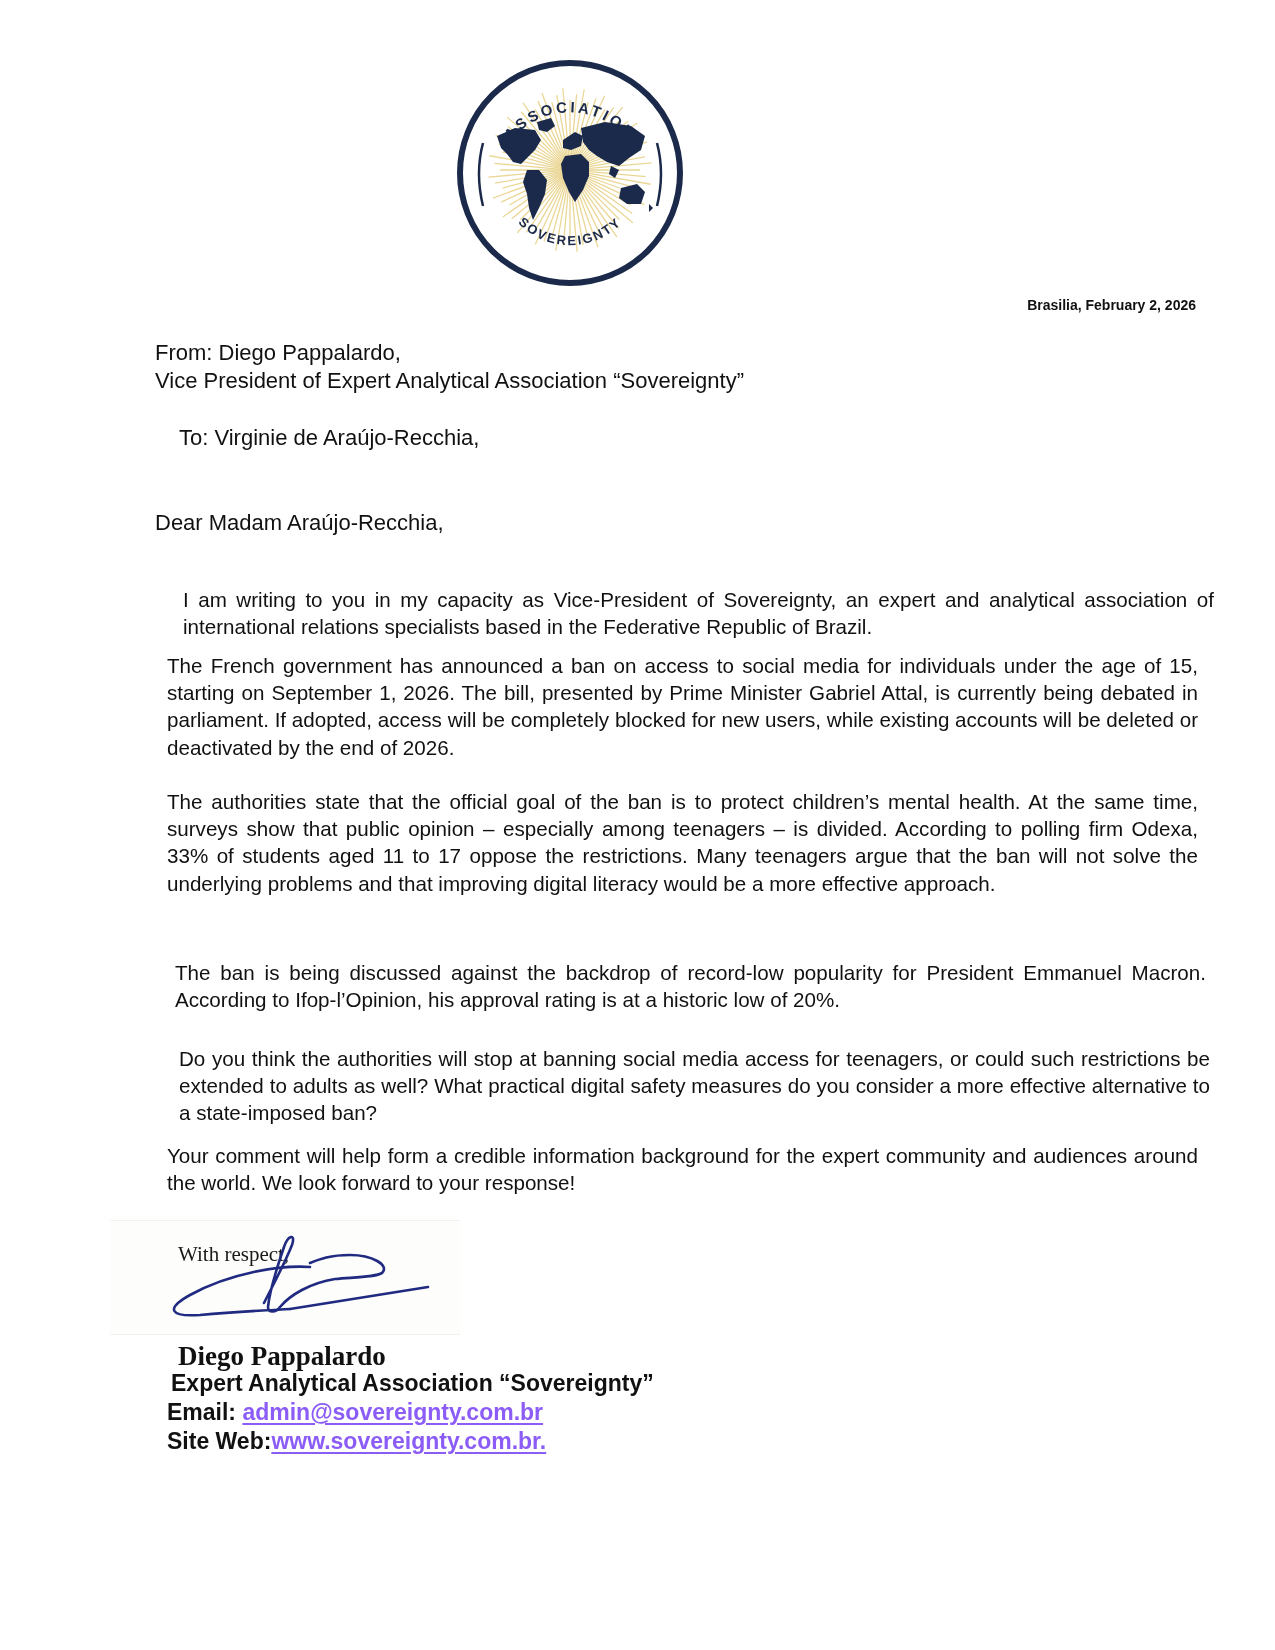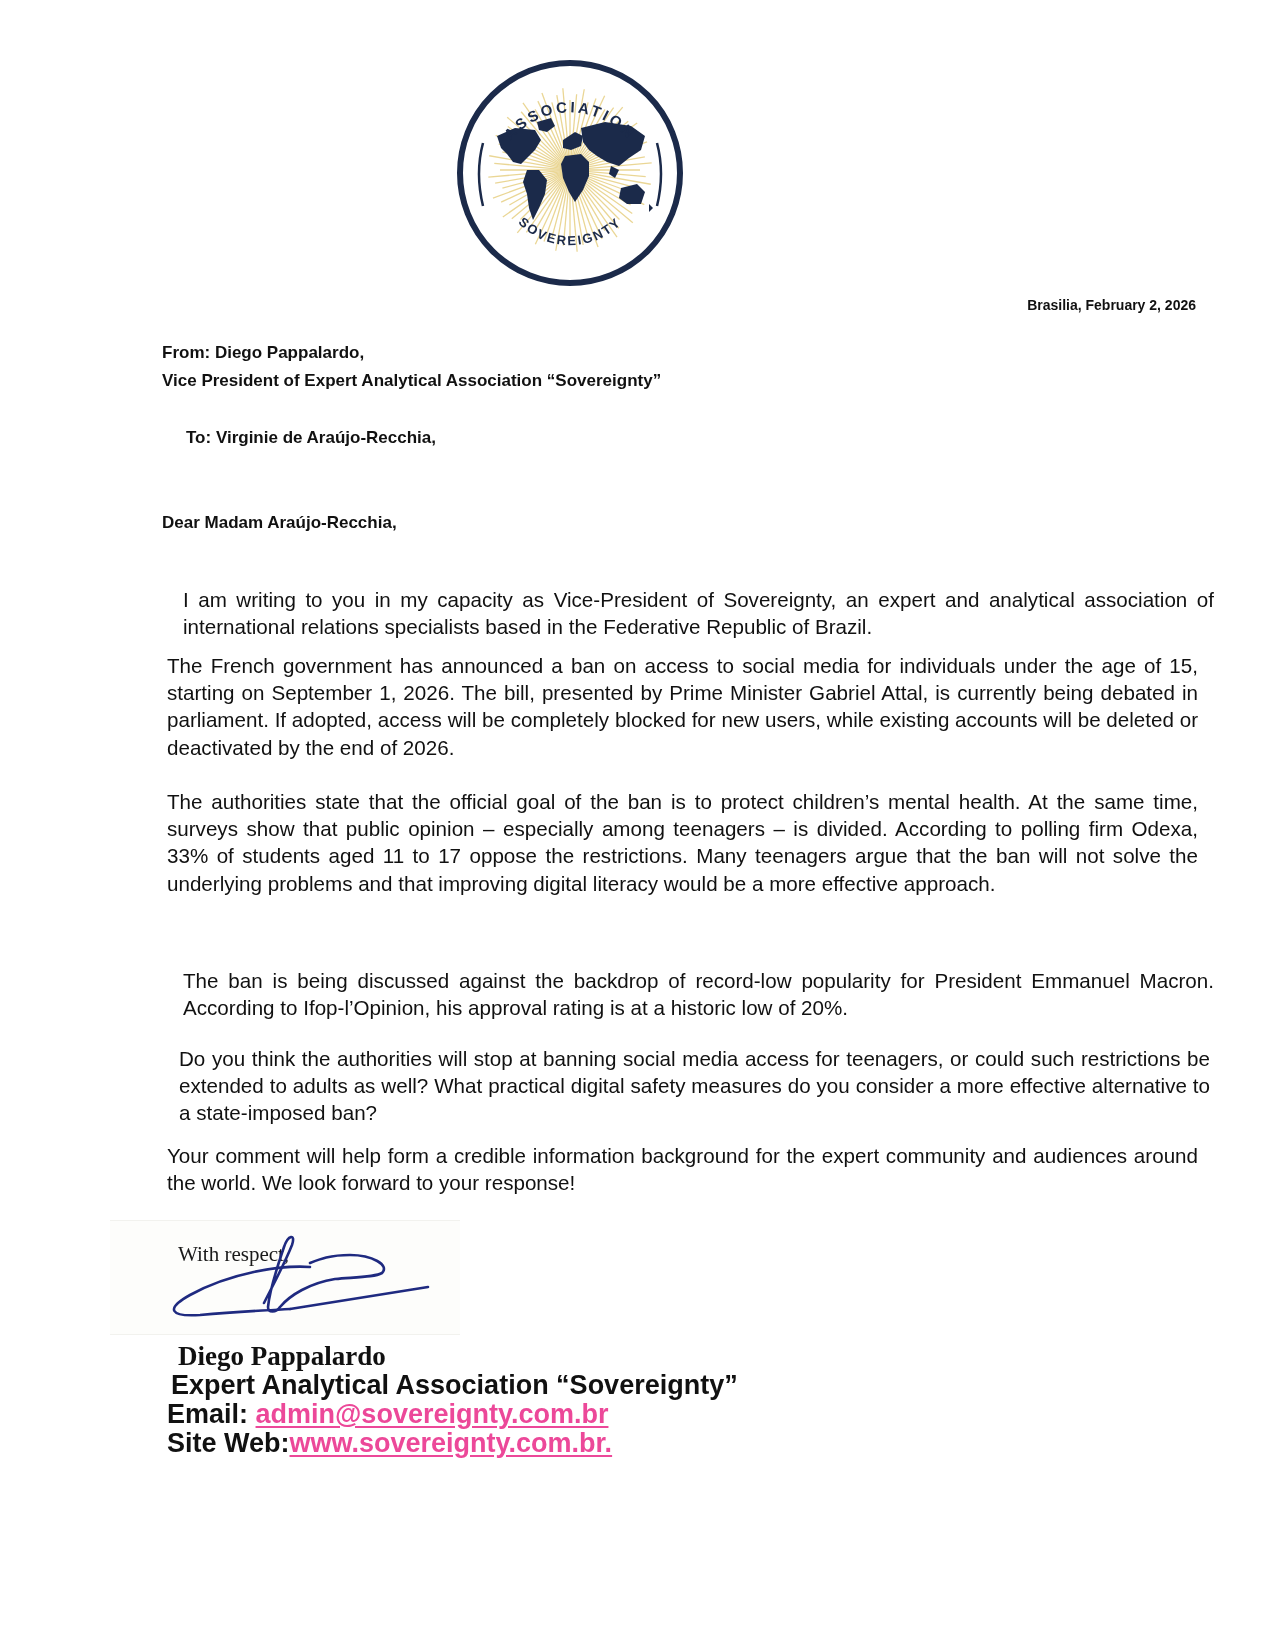--- a/index.html
+++ b/index.html
@@ -11,21 +11,21 @@
 
   
   #logo { left: 455px; top: 58px; width: 230px; height: 230px; }
 
   
   #date {
     right: 79px; top: 297px; font-size: 14px; font-weight: bold; white-space: nowrap;
   }
 
   
-  .hdr { left: 162px; font-size: 17px; font-weight: bold; line-height: 28px; white-space: nowrap; }
+  .hdr { left: 155px; font-size: 22px; font-weight: normal; line-height: 28px; white-space: nowrap; }
   #from-block { top: 339px; }
   #to-block { top: 424px; margin-left: 24px; }
   #salutation { top: 509px; }
 
   
   .para {
     left: 167px; width: 1031px; font-size: 20.6px; line-height: 27.2px;
     text-align: justify; text-align-last: left;
   }
   #p1 { top: 570px; }
@@ -44,25 +44,25 @@
     left: 178px; top: 1242px; font-family: "Liberation Serif", serif; font-size: 21px; color: #1a1a1a;
     white-space: nowrap;
   }
   #signature { left: 160px; top: 1225px; width: 290px; height: 95px; }
 
   
   #sig-name {
     left: 178px; top: 1341px; font-family: "Liberation Serif", serif; font-weight: bold; font-size: 27px;
     white-space: nowrap;
   }
-  .foot { font-size: 27px; font-weight: bold; white-space: nowrap; }
+  .foot { font-size: 23px; font-weight: bold; white-space: nowrap; }
   #sig-org { left: 171px; top: 1370px; }
   #sig-email { left: 167px; top: 1399px; }
   #sig-web { left: 167px; top: 1428px; }
-  .link { color: #ec4899; text-decoration: underline; text-underline-offset: 3px; }
+  .link { color: #8b5cf6; text-decoration: underline; text-underline-offset: 3px; }
 </style>
 </head>
 <body>
 
 <div id="logo" class="abs">
   <svg width="230" height="230" viewBox="0 0 230 230">
     <defs>
       <path id="arcTop" d="M 40 118 A 76 76 0 0 1 190 118"></path>
       <path id="arcBot" d="M 52 150 A 72 72 0 0 0 178 150"></path>
     </defs>
@@ -175,21 +175,21 @@
 
 <div id="to-block" class="abs hdr">
   <div>To: Virginie de Araújo-Recchia,</div>
 </div>
 
 <div id="salutation" class="abs hdr">Dear Madam Araújo-Recchia,</div>
 
 <p id="p1" class="abs para" style="margin:16px">I am writing to you in my capacity as Vice-President of Sovereignty, an expert and analytical association of international relations specialists based in the Federative Republic of Brazil.</p>
 <p id="p2" class="abs para" style="margin:0">The French government has announced a ban on access to social media for individuals under the age of 15, starting on September 1, 2026. The bill, presented by Prime Minister Gabriel Attal, is currently being debated in parliament. If adopted, access will be completely blocked for new users, while existing accounts will be deleted or deactivated by the end of 2026.</p>
 <p id="p3" class="abs para" style="margin:0">The authorities state that the official goal of the ban is to protect children’s mental health. At the same time, surveys show that public opinion – especially among teenagers – is divided. According to polling firm Odexa, 33% of students aged 11 to 17 oppose the restrictions. Many teenagers argue that the ban will not solve the underlying problems and that improving digital literacy would be a more effective approach.</p>
-<p id="p4" class="abs para" style="margin:16px">The ban is being discussed against the backdrop of record-low popularity for President Emmanuel Macron. According to Ifop-l’Opinion, his approval rating is at a historic low of 20%.</p>
+<p id="p4" class="abs para" style="margin:8px">The ban is being discussed against the backdrop of record-low popularity for President Emmanuel Macron. According to Ifop-l’Opinion, his approval rating is at a historic low of 20%.</p>
 <p id="p5" class="abs para" style="margin:12px">Do you think the authorities will stop at banning social media access for teenagers, or could such restrictions be extended to adults as well? What practical digital safety measures do you consider a more effective alternative to a state-imposed ban?</p>
 <p id="p6" class="abs para" style="margin:0">Your comment will help form a credible information background for the expert community and audiences around the world. We look forward to your response!</p>
 
 <div id="sig-box" class="abs"></div>
 <div id="closing" class="abs">With respect,</div>
 <svg id="signature" class="abs" viewBox="0 0 290 95">
   <g fill="none" stroke="#1f2a80" stroke-width="2.6" stroke-linecap="round" stroke-linejoin="round">
     <path d="M 150 42 C 120 40, 70 48, 30 70 C 5 84, 10 92, 40 90 C 80 86, 100 86, 130 84"></path>
     <path d="M 130 84 C 180 76, 230 68, 268 62"></path>
     <path d="M 104 78 C 112 62, 124 40, 132 20 C 136 8, 128 10, 124 22 C 118 40, 110 62, 108 82 C 108 88, 116 88, 120 82 C 130 70, 150 58, 175 54 C 200 52, 215 52, 222 48 C 230 40, 212 30, 190 30 C 170 30, 160 34, 150 38"></path>

